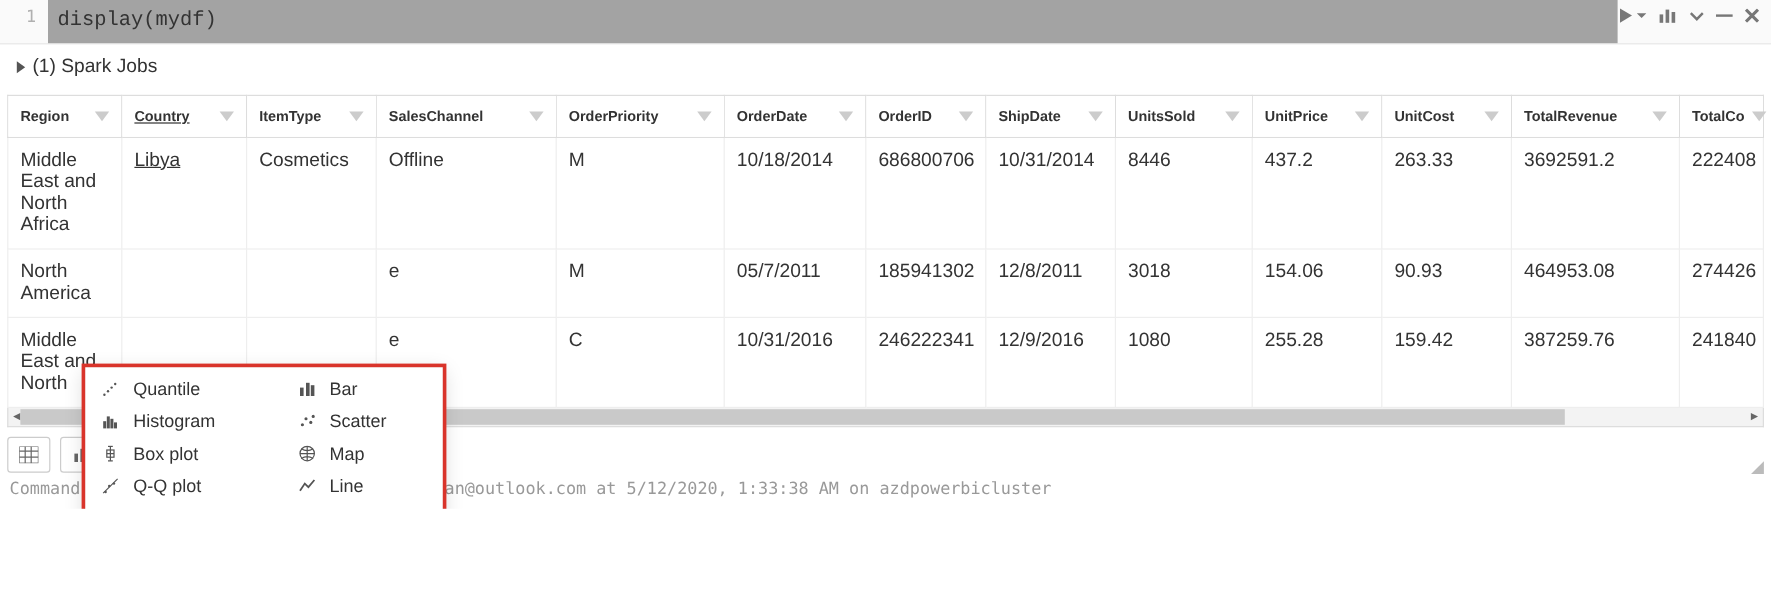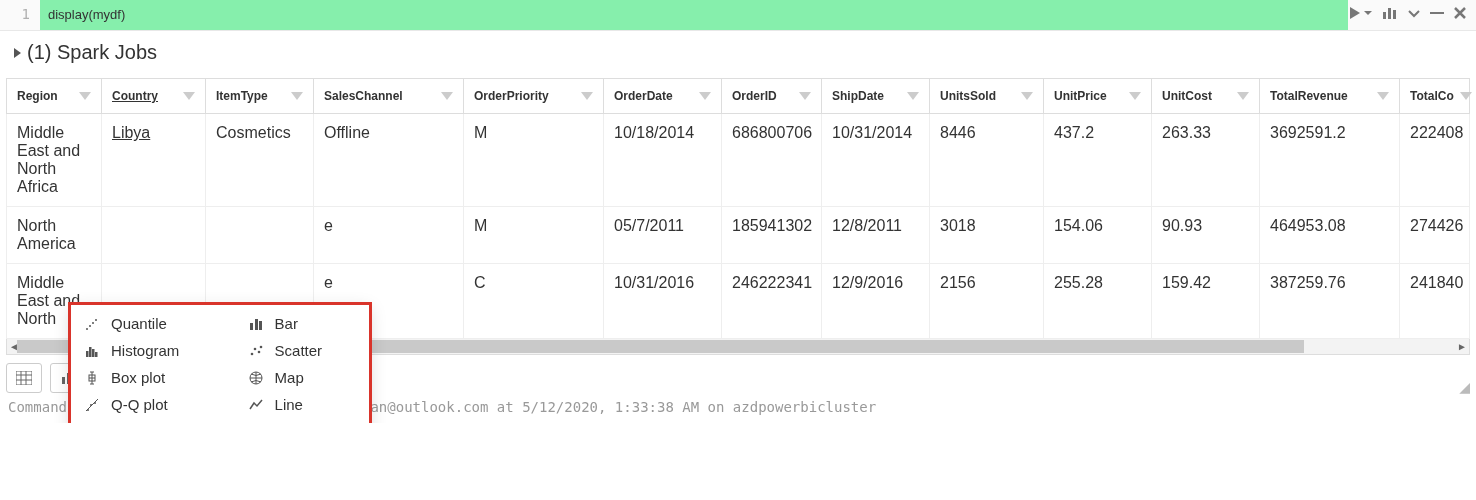--- a/index.html
+++ b/index.html
@@ -25,38 +25,38 @@
     padding: 6px 10px 6px 0;
     color: #b0b0b0;
     font-family: "Menlo","Consolas",monospace;
     font-size: 14px;
     user-select: none;
     background: #fafafa;
   }
   .code {
     flex: 1;
     padding: 6px 8px;
-    font-family: Liberation Sans, sans-serif;
-    font-size: 13px;
-    background: #86efac;
+    font-family: Liberation Mono, monospace;
+    font-size: 17px;
+    background: #a3a3a3;
     line-height: 1.4;
   }
   .cell-toolbar {
     display: flex;
     align-items: center;
     gap: 10px;
     padding: 6px 10px 6px 0;
     color: #888;
   }
   .cell-toolbar svg { display:block; }
   .tb-btn { display:flex; align-items:center; gap:2px; cursor:pointer; }
 
   .spark-row {
     padding: 10px 12px 10px 14px;
-    font-size: 20px;
+    font-size: 16px;
     color: #333;
     display:flex;
     align-items:center;
     gap:6px;
   }
   .spark-row .tri {
     width:0;height:0;
     border-top:5px solid transparent;
     border-bottom:5px solid transparent;
     border-left:7px solid #555;
@@ -372,21 +372,21 @@
           </tr>
           <tr>
             <td class="c-region wrap">Middle East and North</td>
             <td class="c-country"></td>
             <td class="c-itemtype"></td>
             <td class="c-chan">e</td>
             <td class="c-prio">C</td>
             <td class="c-odate">10/31/2016</td>
             <td class="c-oid">246222341</td>
             <td class="c-sdate">12/9/2016</td>
-            <td class="c-usold">2156</td>
+            <td class="c-usold">1080</td>
             <td class="c-uprice">255.28</td>
             <td class="c-ucost">159.42</td>
             <td class="c-trev">387259.76</td>
             <td class="c-tcost">241840</td>
           </tr>
         </tbody>
     </table>
     <div class="hscroll">
       <div class="arrow left">◄</div>
       <div class="thumb"></div>

